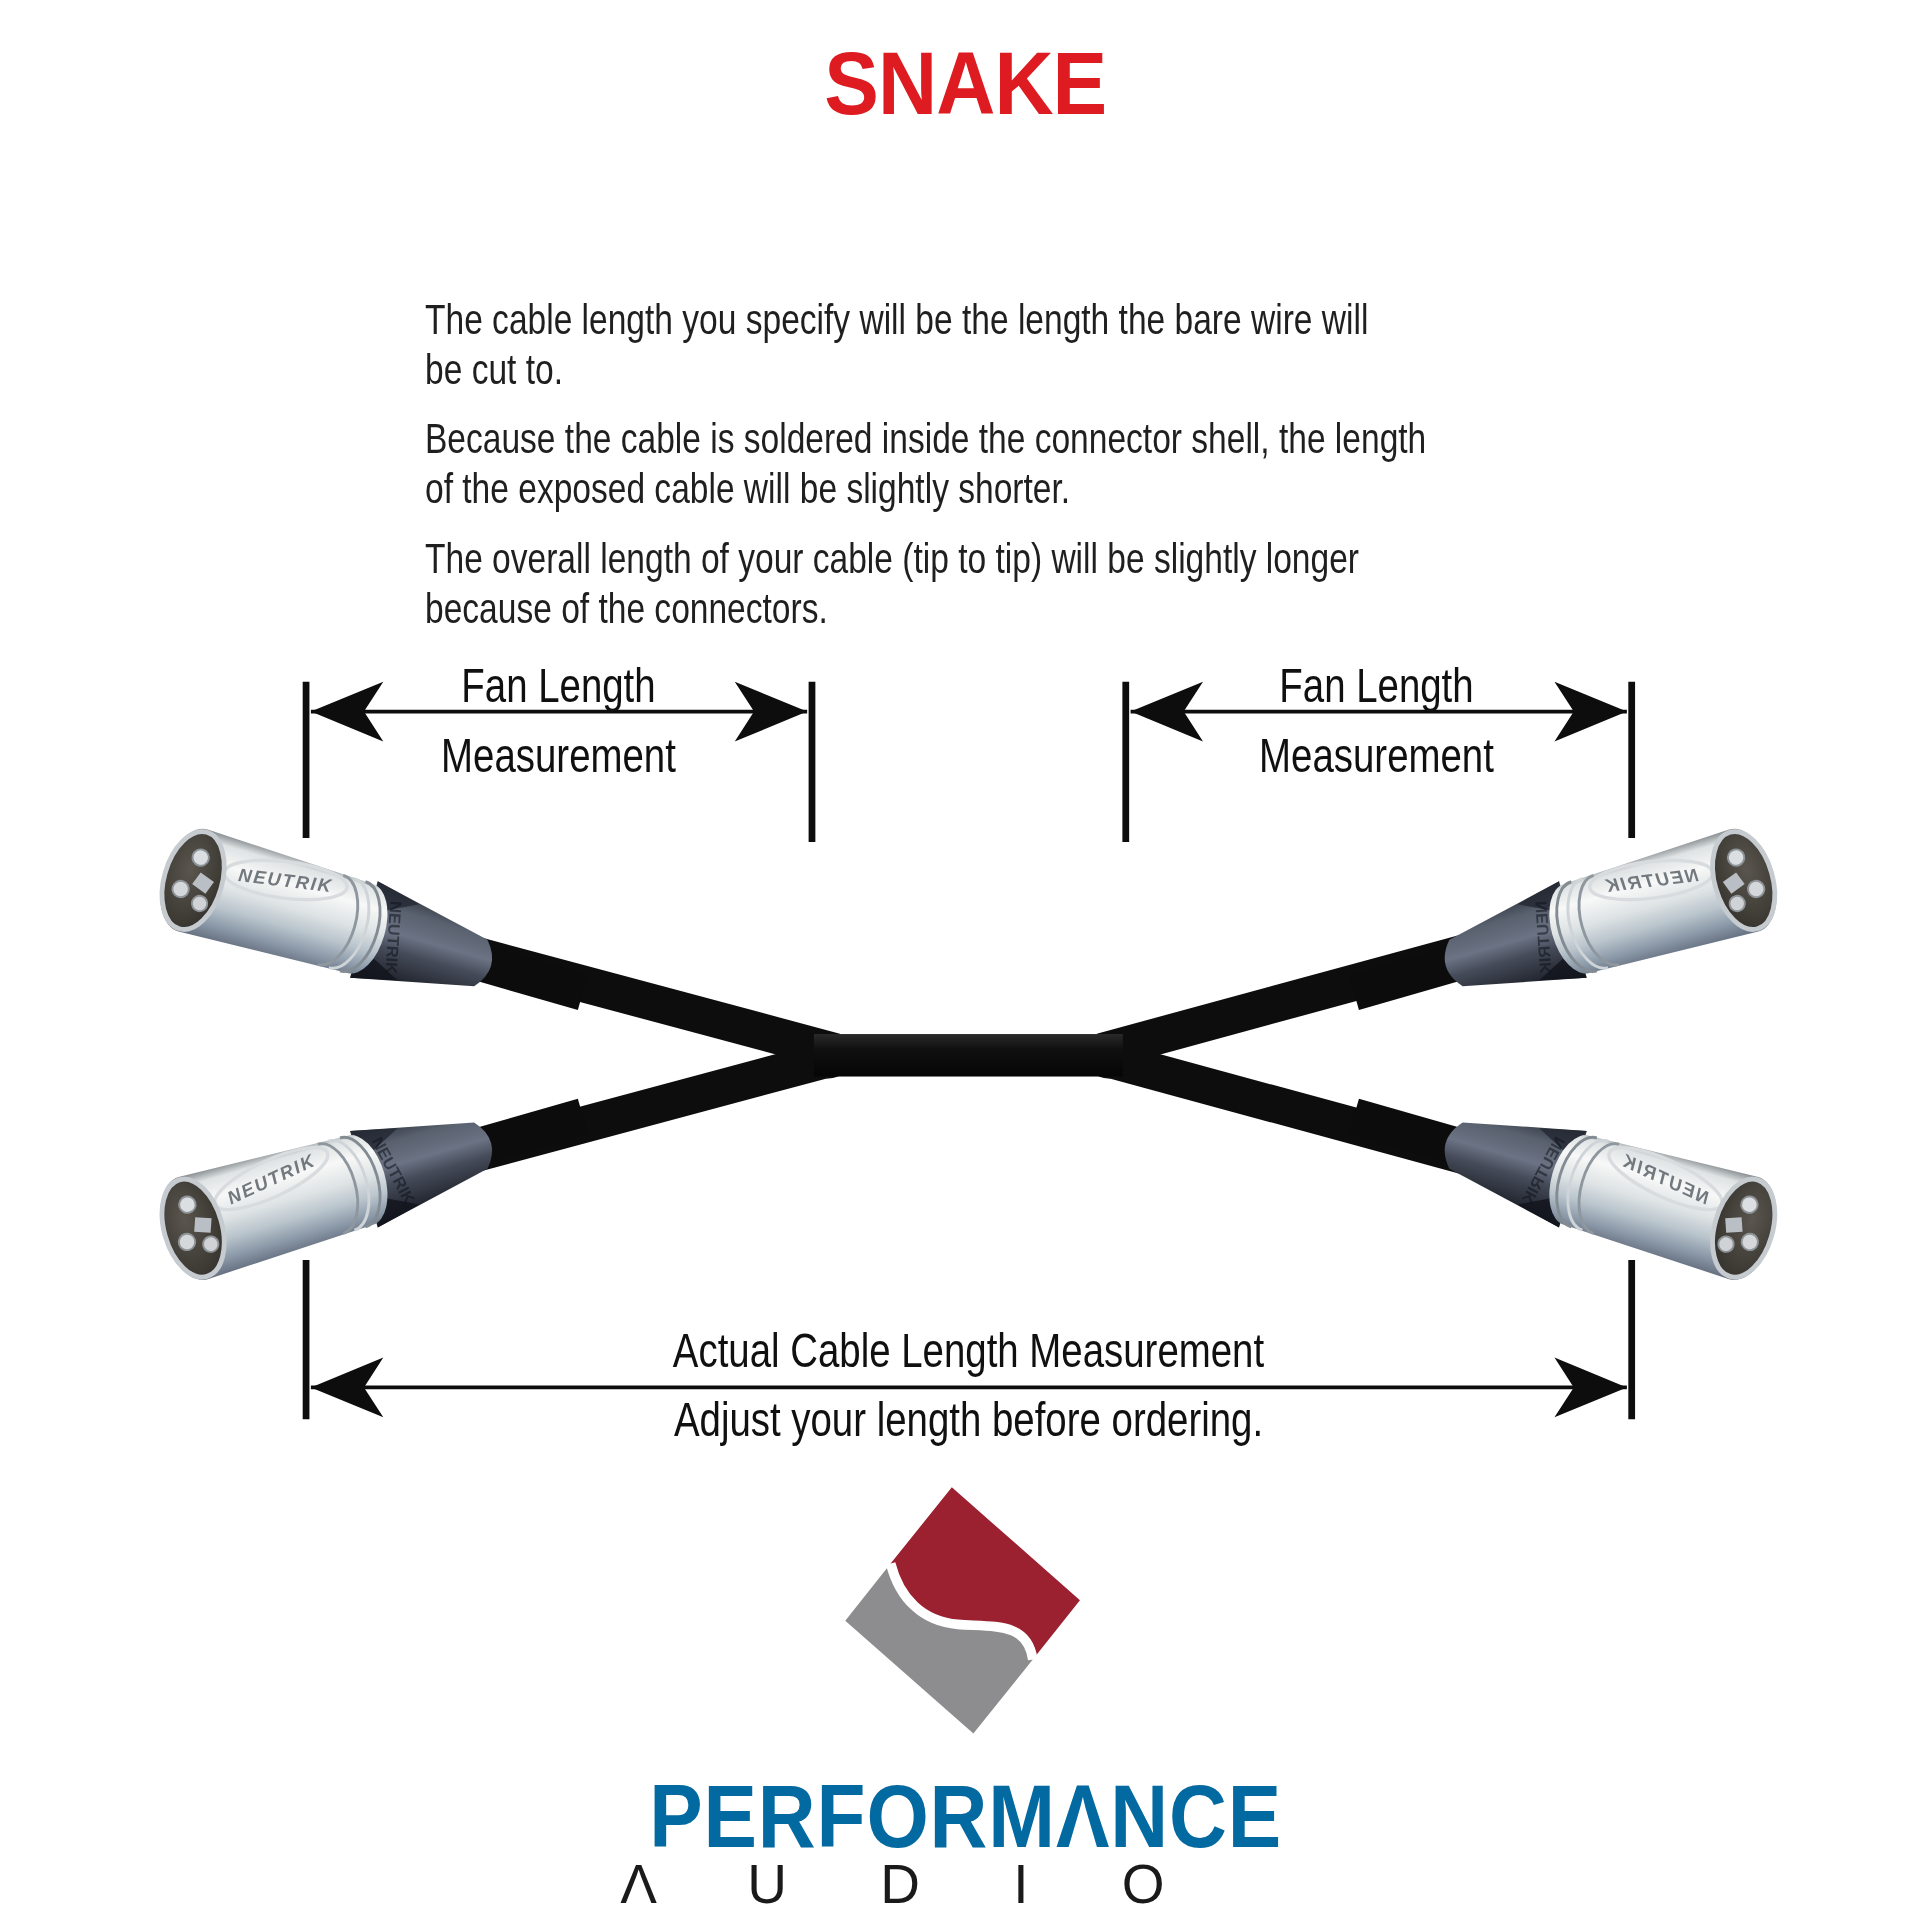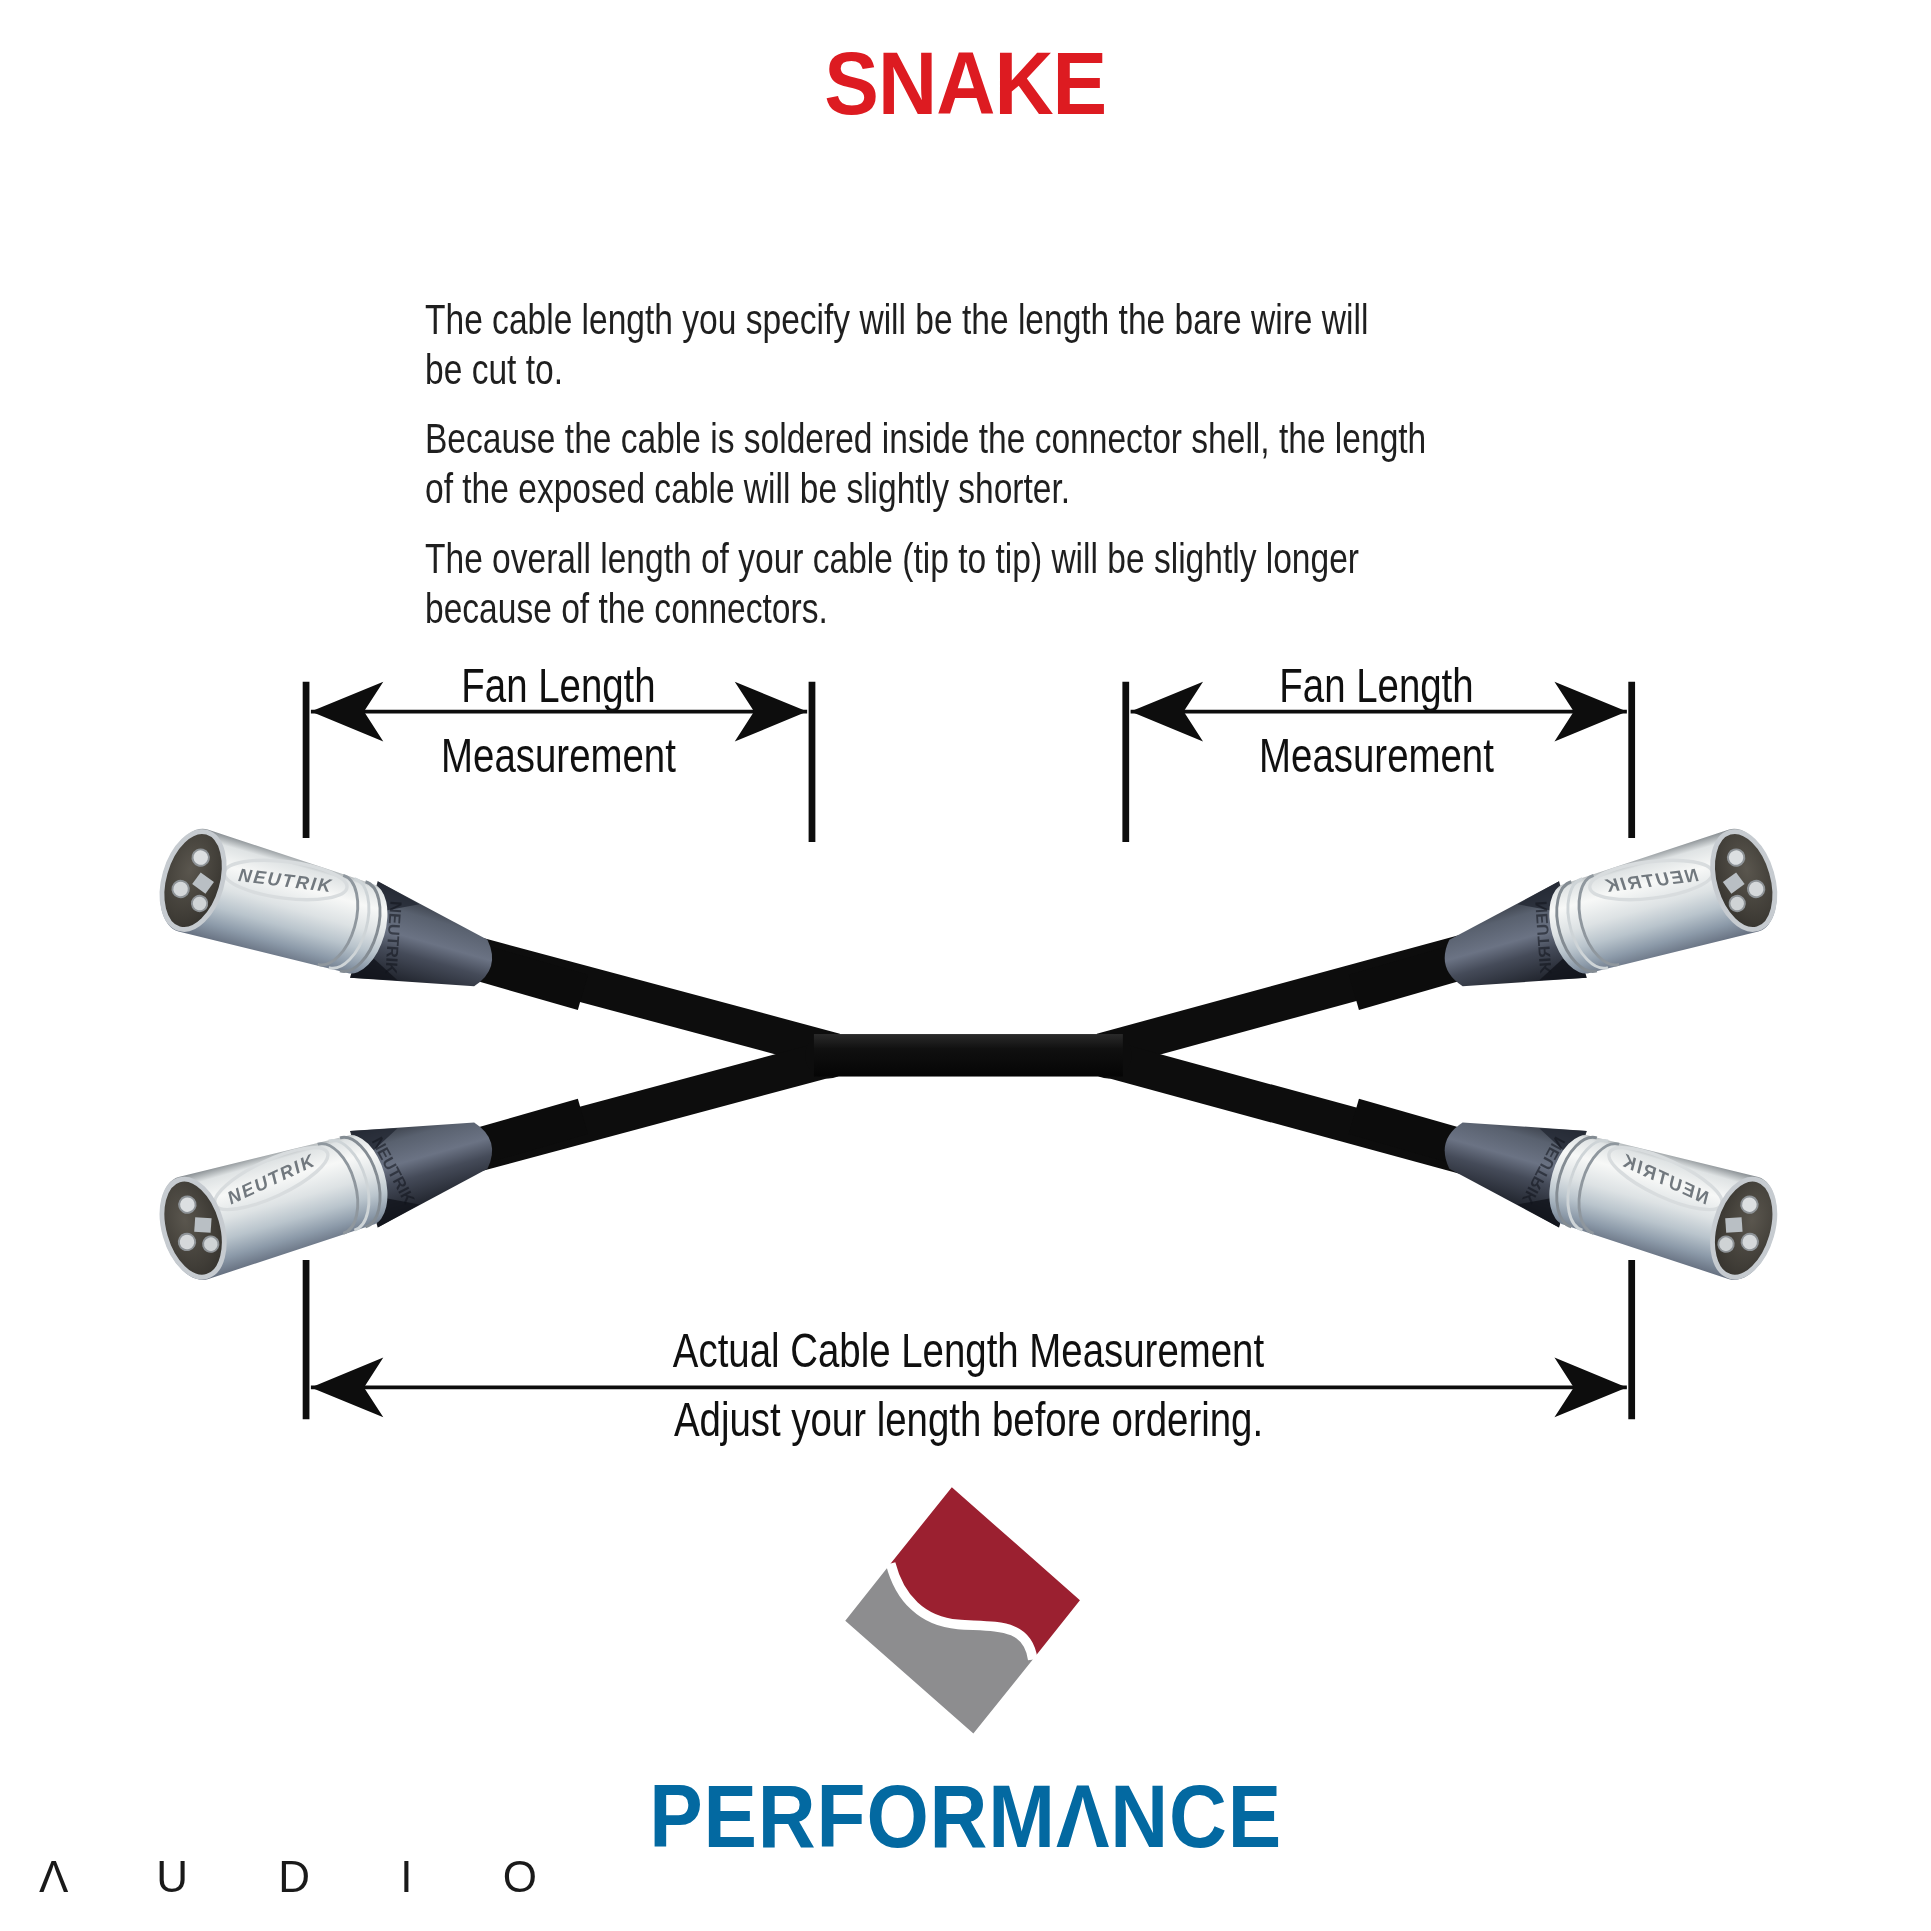--- a/index.html
+++ b/index.html
@@ -30,21 +30,21 @@
     position:absolute;text-align:center;font-size:48px;line-height:1.1;color:#101010;
     transform:scaleX(.8);transform-origin:center top;white-space:nowrap;
   }
   
   .logo-word{
     left:0;top:1765px;width:1931px;text-align:center;font-size:89px;font-weight:800;
     color:#0369a1;letter-spacing:1px;
   }
   .logo-word span{display:inline-block;transform:scaleX(.9);transform-origin:center top;}
   .logo-sub{
-    left:0;top:1852px;width:1785px;font-size:44px;font-weight:400;
+    left:0;top:1852px;width:1785px;text-align:center;font-size:55px;font-weight:400;
     color:#1a1a1a;letter-spacing:39px;text-indent:39px;white-space:nowrap;
   }
   svg text{font-family:"Liberation Sans","DejaVu Sans",sans-serif;}
 </style>
 </head>
 <body>
 
 <div class="stage">
 
   <div class="abs title-wrap">

